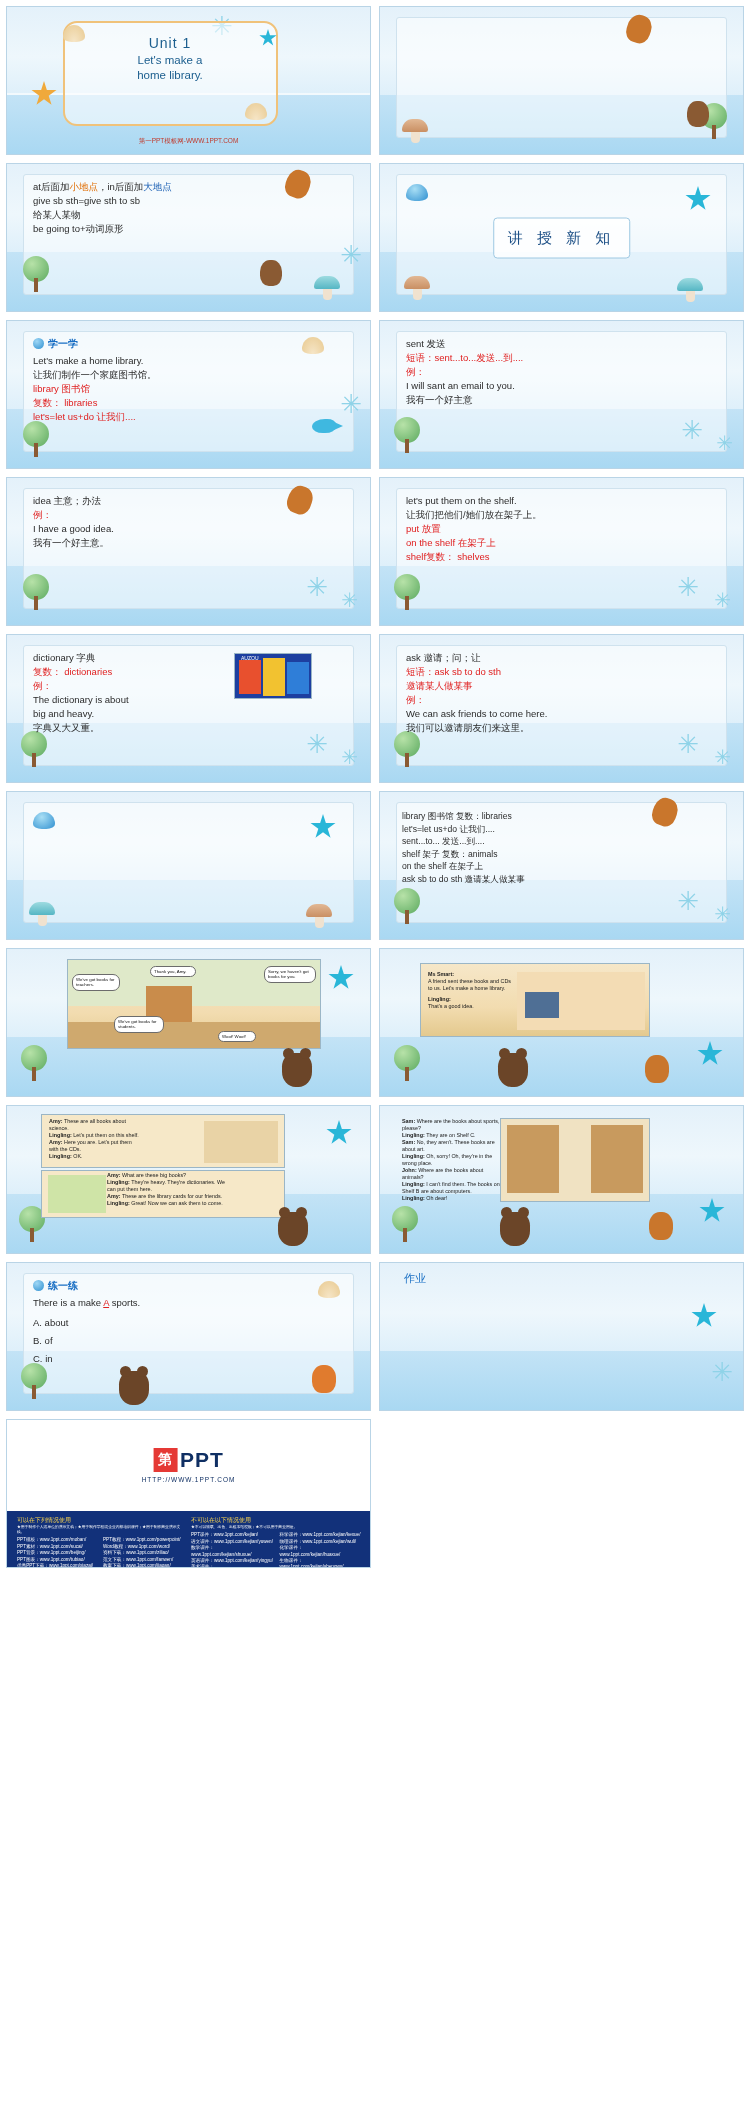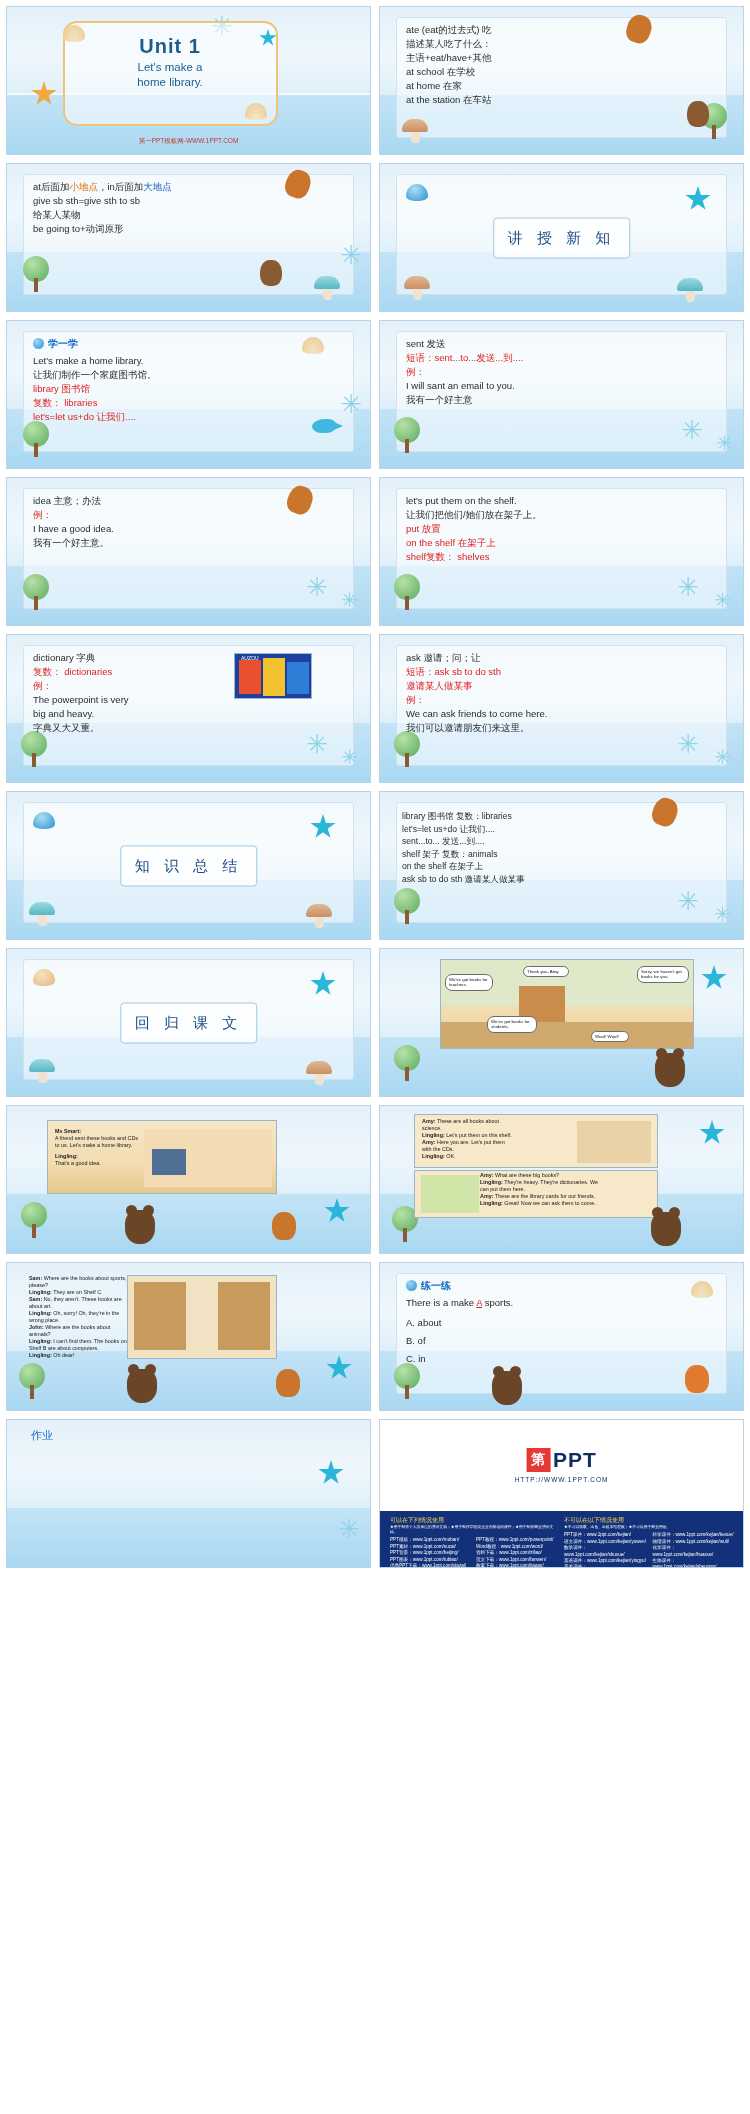--- a/index.html
+++ b/index.html
@@ -79,21 +79,21 @@
     white-space: nowrap;
   }
   .cover-title {
     position: absolute;
     left: 78px; top: 28px;
     width: 170px;
     text-align: center;
     color: #1b5e8e;
     z-index: 9;
   }
-  .cover-title .u { font-size: 20px; font-weight: bold; letter-spacing: 1px; }
+  .cover-title .u { font-size: 14px; font-weight: normal; letter-spacing: 1px; }
   .cover-title .l { font-size: 11.5px; margin-top: 3px; }
   .cover-frame {
     position: absolute;
     left: 56px; top: 14px; width: 215px; height: 105px;
     border: 2px solid #f0c27a;
     border-radius: 14px;
     background: rgba(255,255,255,0.55);
     z-index: 5;
   }
   .cover-credit {
@@ -252,28 +252,20 @@
         <div class="l">Let's make a</div>
         <div class="l">home library.</div>
       </div>
       <div class="cover-credit">第一PPT模板网-WWW.1PPT.COM</div>
     </div>
 
     <div class="slide">
       <div class="sky"></div>
       <div class="water"></div>
       <div class="inner-panel"></div>
-      <div class="content">
-        <div>ate  (eat的过去式) 吃</div>
-        <div>描述某人吃了什么：</div>
-        <div>主语+eat/have+其他</div>
-        <div>at school  在学校</div>
-        <div>at home  在家</div>
-        <div>at the station  在车站</div>
-      </div>
       <div class="owl" style="right:34px; top:94px;"></div>
       <div class="mushroom" style="left:22px; top:112px;">
           <div class="cap"></div>
           <div class="stem"></div>
         </div>
       <div class="tree" style="right:16px; top:96px;">
           <div class="crown"></div>
           <div class="trunk"></div>
         </div>
       <div class="squirrel" style="right:92px; top:8px; transform:rotate(18deg);"></div>
@@ -398,21 +390,21 @@
     </div>
 
     <div class="slide">
       <div class="sky"></div>
       <div class="water"></div>
       <div class="inner-panel"></div>
       <div class="content" style="right:120px;">
         <div>dictionary   字典</div>
         <div class="red">复数： dictionaries</div>
         <div class="red">例：</div>
-        <div>The powerpoint is very</div>
+        <div>The dictionary is about</div>
         <div>big and heavy.</div>
         <div>字典又大又重。</div>
       </div>
       <div class="img-ph" style="right:58px; top:18px; width:78px; height:46px; background:#1d3fa0;">
         <div style="position:absolute; left:4px; top:6px; width:22px; height:34px; background:#e8502e;"></div>
         <div style="position:absolute; left:28px; top:4px; width:22px; height:38px; background:#f2c230;"></div>
         <div style="position:absolute; left:52px; top:8px; width:22px; height:32px; background:#2f7ed8;"></div>
         <div style="position:absolute; left:6px; top:1px; font-size:5px; color:#fff;">AUZOU</div>
       </div>
       <div class="tree" style="left:14px; top:96px;">
@@ -440,21 +432,20 @@
           <div class="trunk"></div>
         </div>
       <div class="coral" style="right:44px; top:96px;">✳</div>
       <div class="coral" style="right:12px; top:112px; font-size:20px;">✳</div>
     </div>
 
     <div class="slide">
       <div class="sky"></div>
       <div class="water"></div>
       <div class="inner-panel"></div>
-      <div class="titlebox">知 识 总 结</div>
       <div class="shell" style="left:26px; top:20px; background:radial-gradient(circle at 40% 30%,#a9dff5,#2f8fd0);"></div>
       <div class="starfish teal" style="right:34px; top:22px;"></div>
       <div class="mushroom teal" style="left:22px; top:110px;">
           <div class="cap"></div>
           <div class="stem"></div>
         </div>
       <div class="mushroom" style="right:38px; top:112px;">
           <div class="cap"></div>
           <div class="stem"></div>
         </div>
@@ -474,36 +465,20 @@
       </div>
       <div class="squirrel" style="right:66px; top:6px; transform:rotate(20deg);"></div>
       <div class="tree" style="left:14px; top:96px;">
           <div class="crown"></div>
           <div class="trunk"></div>
         </div>
       <div class="coral" style="right:44px; top:96px;">✳</div>
       <div class="coral" style="right:12px; top:112px; font-size:20px;">✳</div>
     </div>
 
-    <div class="slide">
-      <div class="sky"></div>
-      <div class="water"></div>
-      <div class="inner-panel"></div>
-      <div class="titlebox">回 归 课 文</div>
-      <div class="shell" style="left:26px; top:20px; background:radial-gradient(circle at 40% 30%,#f6e2c0,#e2b87f);"></div>
-      <div class="starfish teal" style="right:34px; top:22px;"></div>
-      <div class="mushroom teal" style="left:22px; top:110px;">
-          <div class="cap"></div>
-          <div class="stem"></div>
-        </div>
-      <div class="mushroom" style="right:38px; top:112px;">
-          <div class="cap"></div>
-          <div class="stem"></div>
-        </div>
-    </div>
 
     <div class="slide">
       <div class="sky"></div>
       <div class="water"></div>
       <div class="img-ph scene" style="left:60px; top:10px; width:254px; height:90px;">
         <div style="position:absolute; left:0; top:0; right:0; height:46px; background:#dfe9c9;"></div>
         <div style="position:absolute; left:78px; top:26px; width:46px; height:40px; background:#c98c4b;"></div>
         <div style="position:absolute; left:0; bottom:0; right:0; height:26px; background:#cfa96e;"></div>
         <div class="bubble" style="left:4px; top:14px; width:48px;">We've got books for teachers.</div>
         <div class="bubble" style="left:82px; top:6px; width:46px;">Thank you, Amy.</div>

